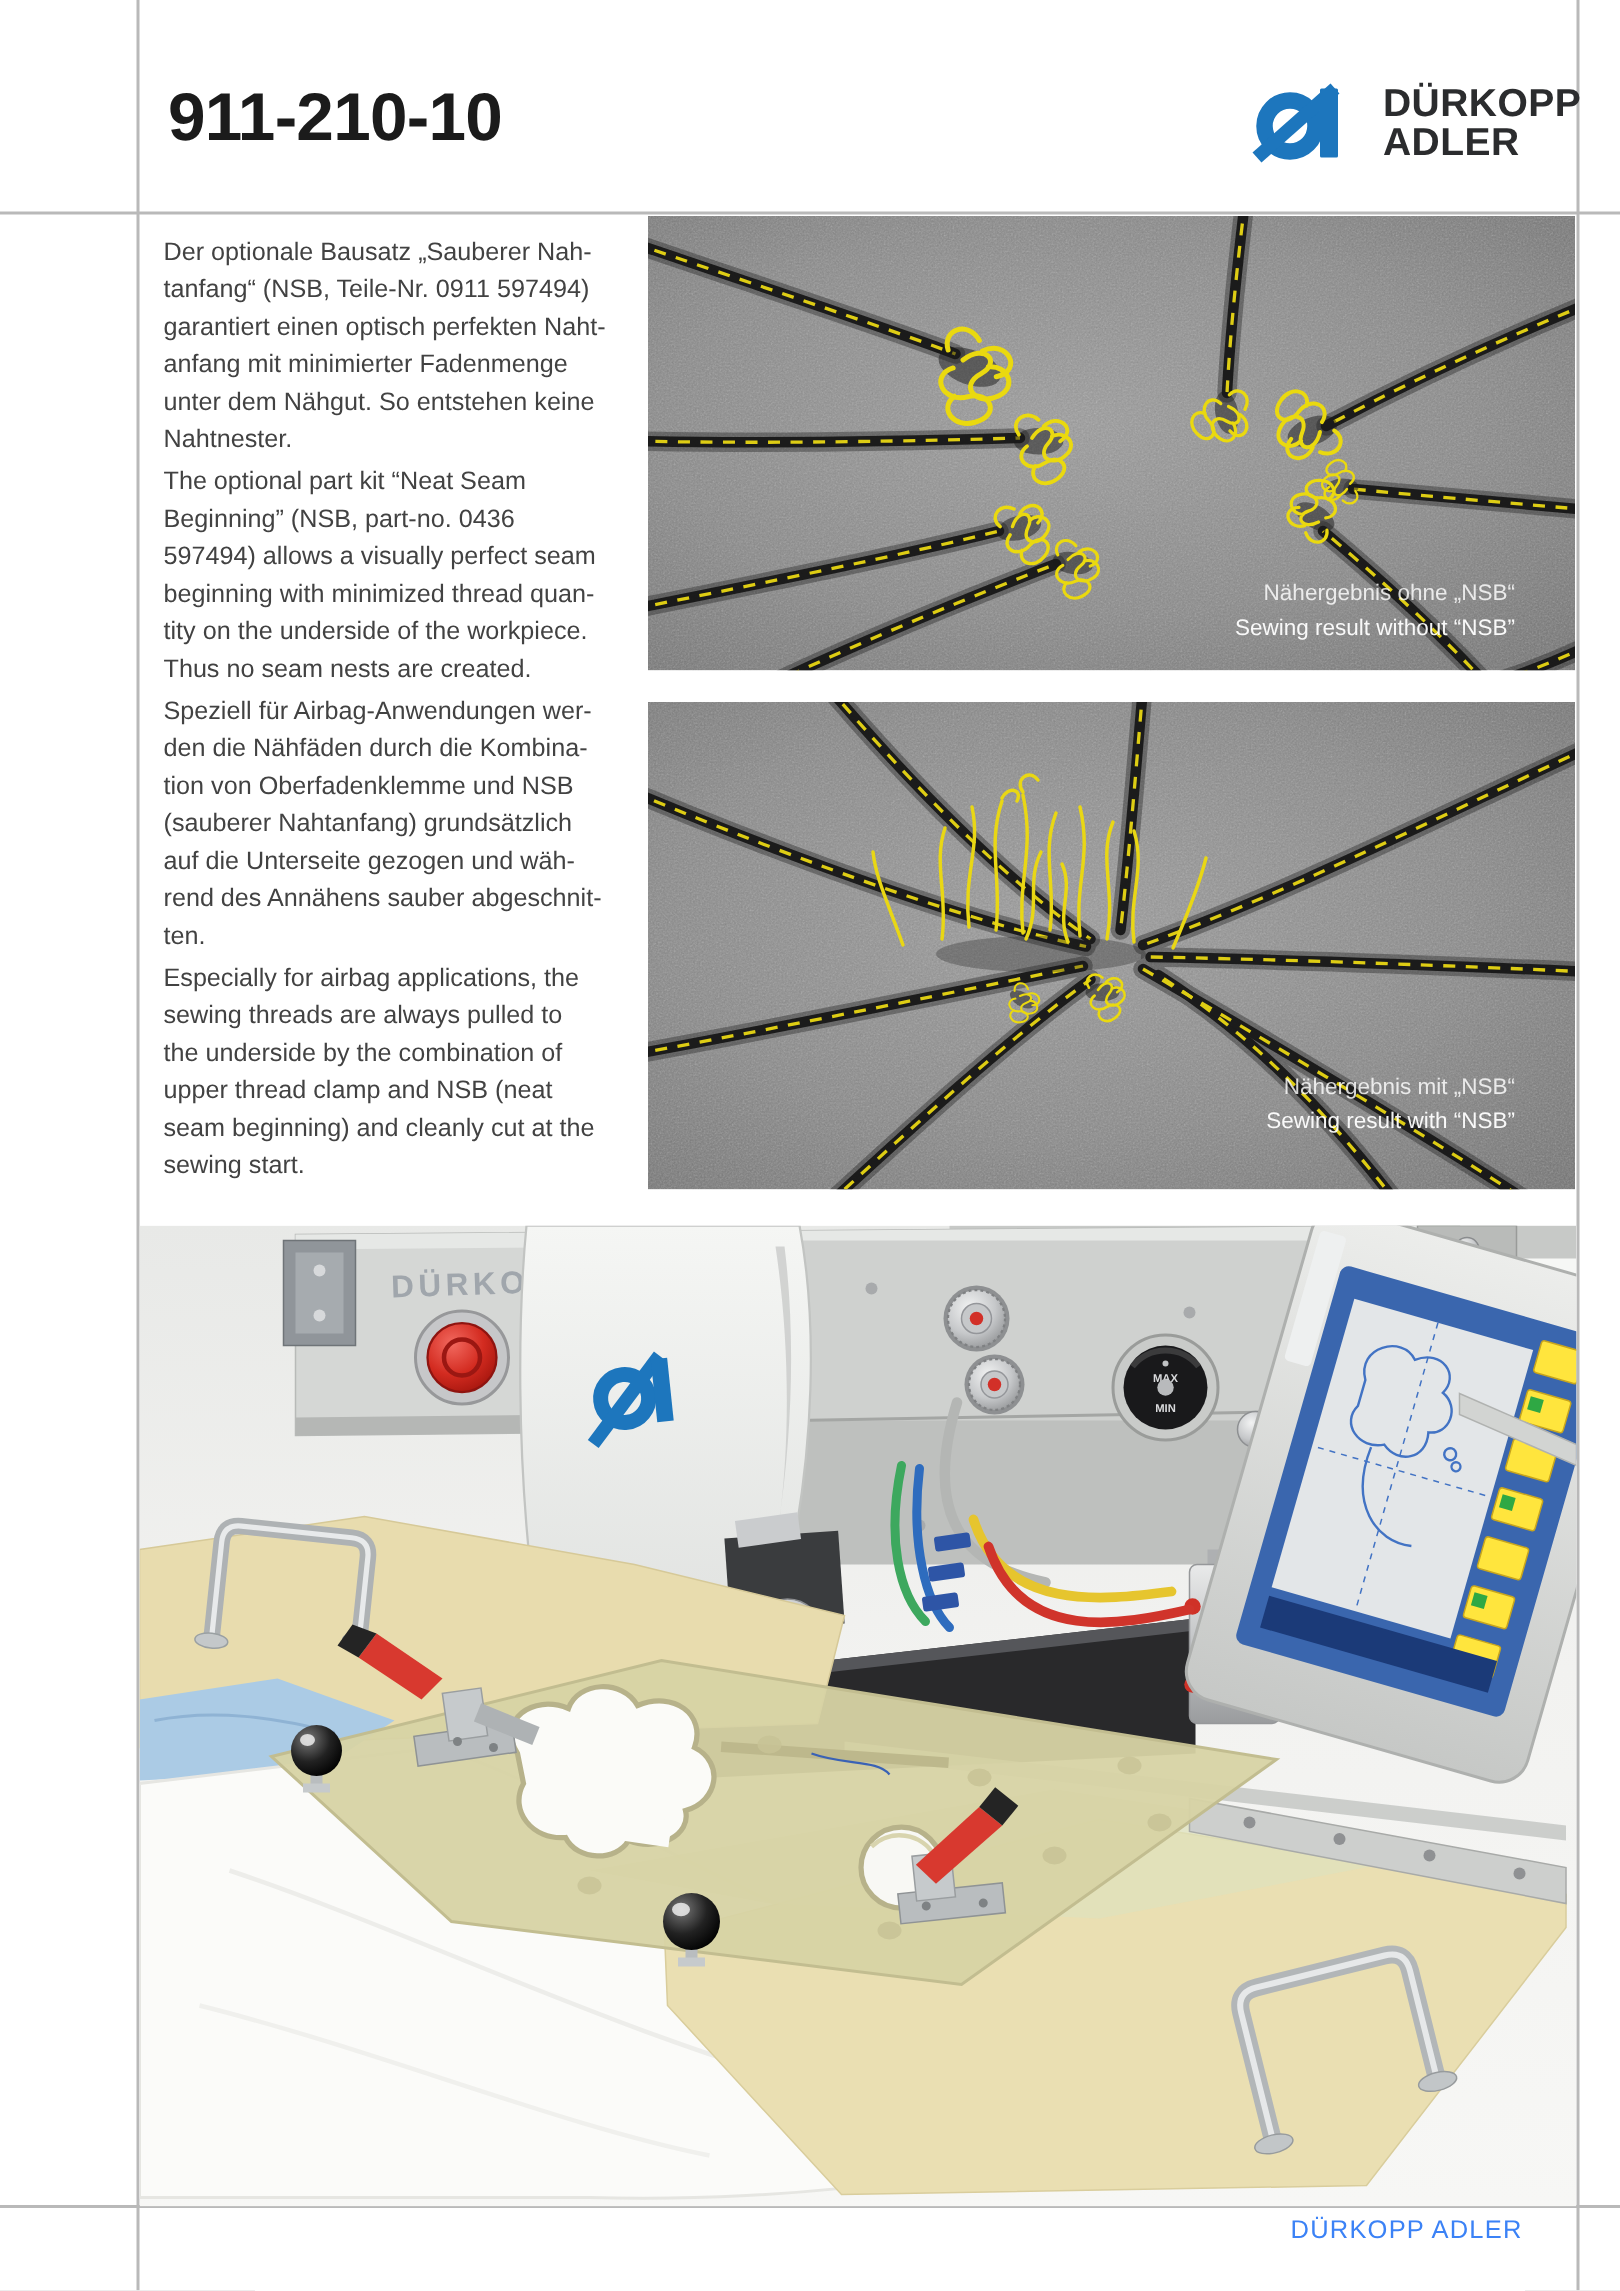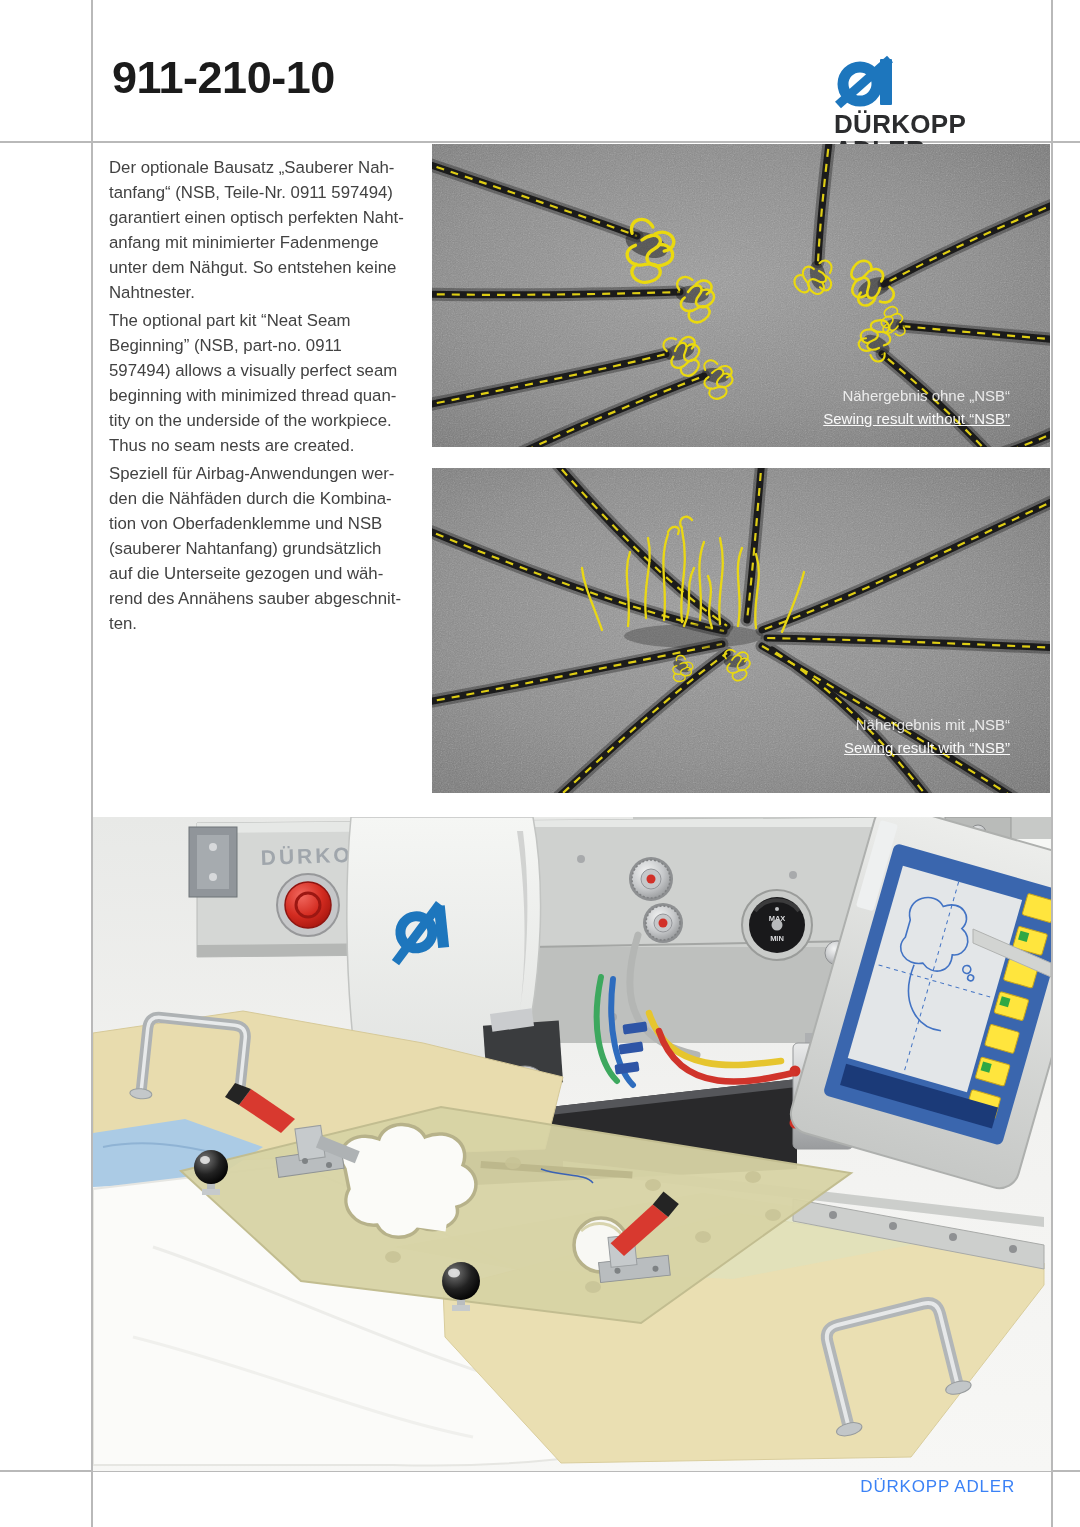--- a/index.html
+++ b/index.html
@@ -7,36 +7,36 @@
         font-family:"Liberation Sans", sans-serif;margin:0 auto;}
   .vrule{position:absolute;top:0;bottom:0;width:2px;background:#b9b9b9;}
   .vrule.left{left:91px;}
   .vrule.right{left:1051px;}
   .hrule{position:absolute;left:0;right:0;height:2px;background:#b9b9b9;}
   .hrule.header{top:141px;}
   .hrule.footer{top:1470px;}
   .title{position:absolute;left:112px;top:52px;font-size:45px;font-weight:700;
          letter-spacing:-0.5px;color:#1b1b1b;white-space:nowrap;}
   .subtitle{position:absolute;left:123px;top:103px;font-size:23.5px;color:#1b1b1b;white-space:nowrap;}
-  .logo{position:absolute;left:834px;top:53px;display:flex;align-items:flex-start;gap:2px;flex-direction:column;}
+  .logo{position:absolute;left:834px;top:53px;display:flex;align-items:center;gap:16px;}
   .logo-text{font-size:26px;font-weight:700;line-height:26px;color:#2b2c2e;letter-spacing:0.3px;}
   .textcol{position:absolute;left:109px;top:155px;width:306px;font-size:16.8px;line-height:25px;
            color:#424242;}
   .textcol .para{white-space:pre-line;margin:0 0 3px 0;}
   .photo{position:absolute;overflow:hidden;}
   .photo svg{display:block;width:100%;height:100%;}
   .photo1{left:432px;top:144px;width:618px;height:303px;}
   .photo2{left:432px;top:468px;width:618px;height:325px;}
   .machine{left:93px;top:817px;width:958px;height:654px;}
   .photo-caption{position:absolute;right:40px;text-align:right;font-size:15px;line-height:23px;
                  white-space:nowrap;}
   .photo1 .photo-caption{bottom:17px;}
   .photo2 .photo-caption{bottom:34px;}
   .photo-caption .de{color:rgba(255,255,255,0.82);}
-  .photo-caption .en{color:rgba(255,255,255,0.95);text-decoration:underline;}
+  .photo-caption .en{color:rgba(255,255,255,0.95);}
   .footer-brand{position:absolute;right:65px;top:1477px;font-size:17px;color:#3b82f6;
                 letter-spacing:0.8px;}
   svg text{font-family:"Liberation Sans", sans-serif;}
   .defs-holder{position:absolute;width:0;height:0;overflow:hidden;}
 </style>
 </head>
 <body>
 
 <div class="page">
 
@@ -81,32 +81,38 @@
   </div>
 
   <div class="textcol">
     <div class="para">Der optionale Bausatz „Sauberer Nah-
 tanfang“ (NSB, Teile-Nr. 0911 597494)
 garantiert einen optisch perfekten Naht-
 anfang mit minimierter Fadenmenge
 unter dem Nähgut. So entstehen keine
 Nahtnester.</div>
     <div class="para">The optional part kit “Neat Seam
-Beginning” (NSB, part-no. 0911
+Beginning” (NSB, part-no. 0436
 597494) allows a visually perfect seam
 beginning with minimized thread quan-
 tity on the underside of the workpiece.
 Thus no seam nests are created.</div>
     <div class="para">Speziell für Airbag-Anwendungen wer-
 den die Nähfäden durch die Kombina-
 tion von Oberfadenklemme und NSB
 (sauberer Nahtanfang) grundsätzlich
 auf die Unterseite gezogen und wäh-
 rend des Annähens sauber abgeschnit-
 ten.</div>
+    <div class="para">Especially for airbag applications, the
+sewing threads are always pulled to
+the underside by the combination of
+upper thread clamp and NSB (neat
+seam beginning) and cleanly cut at the
+sewing start.</div>
   </div>
 
   <figure class="photo photo1" style="margin:0">
     <svg viewBox="0 0 618 303" preserveAspectRatio="none">
       <rect width="618" height="303" fill="url(#vig)"></rect>
       <rect width="618" height="303" filter="url(#grain)" opacity="0.38"></rect>
       <g stroke="#161616" stroke-width="13" opacity="0.35" fill="none" stroke-linecap="round">
         <path d="M-10,18 C90,52 160,75 205,92"></path>
         <path d="M-10,150 C80,152 180,150 248,148"></path>
         <path d="M-10,262 C80,244 170,226 234,210"></path>

